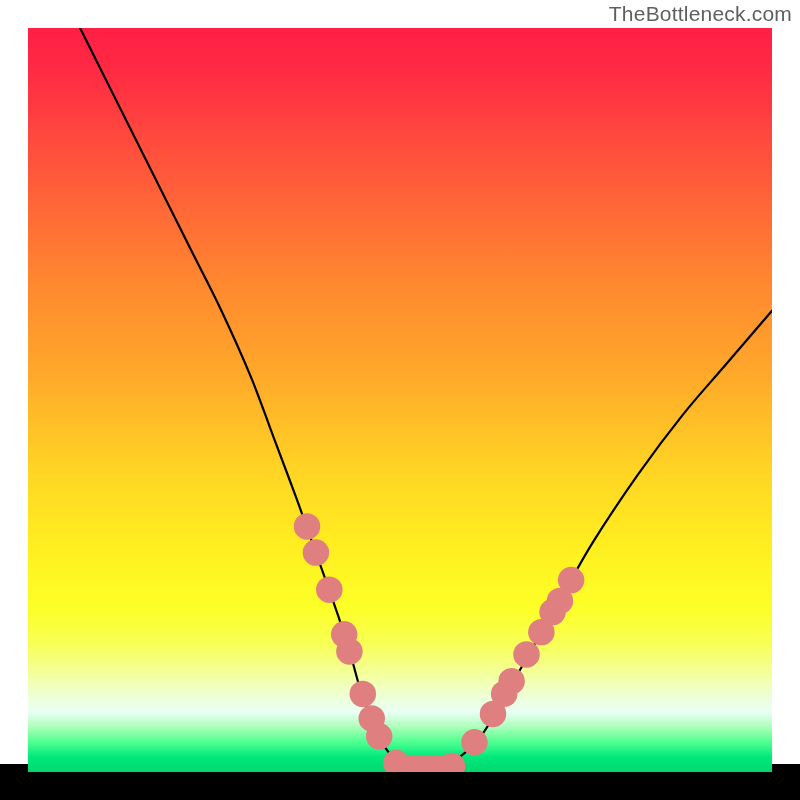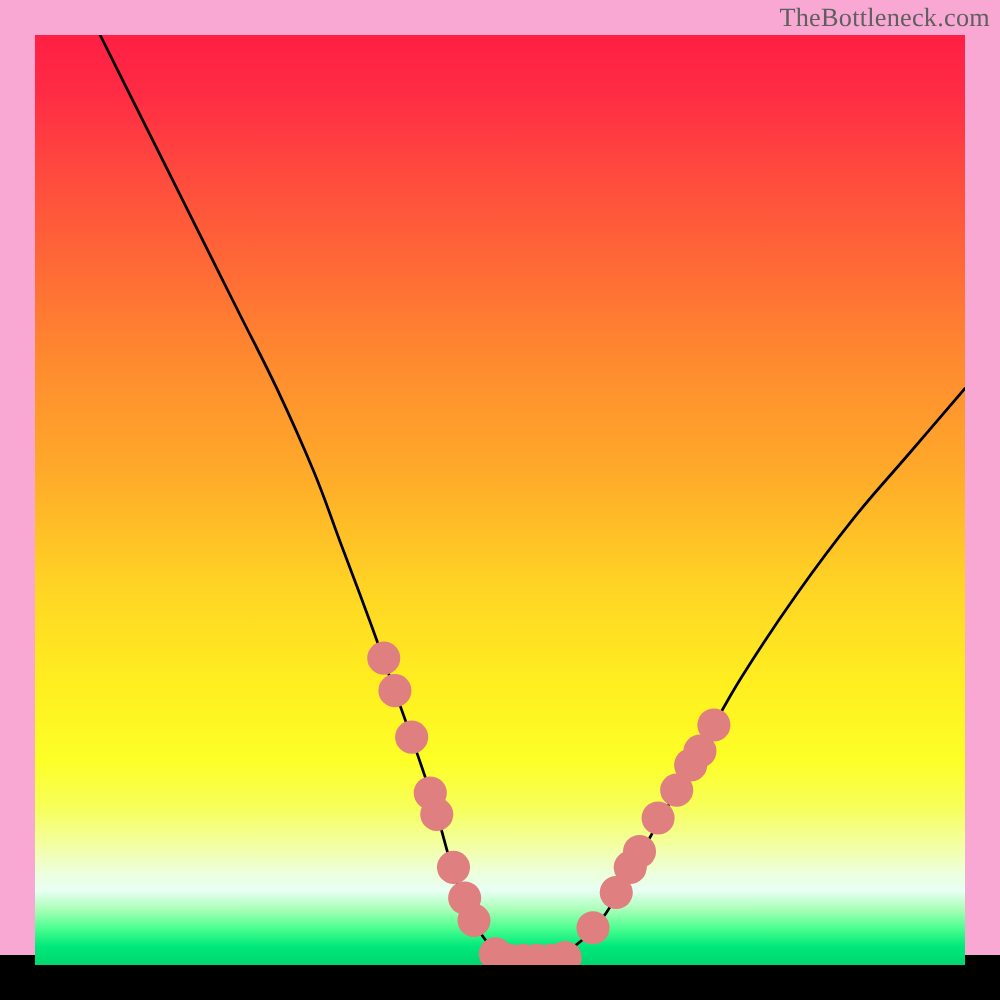--- a/index.html
+++ b/index.html
@@ -9,22 +9,21 @@
     height: 800px;
     overflow: hidden;
     background: #000;
     font-family: Arial, Helvetica, sans-serif;
   }
   .frame {
     position: absolute;
     left: 0; top: 0;
     width: 800px;
     height: 764px;
-    background: #f9a8d4;
-    font-family: Liberation Serif, serif;
+    background: #ffffff;
   }
   .plot {
     position: absolute;
     left: 28px;
     top: 28px;
     width: 744px;
     height: 744px;
     overflow: hidden;
   }
   .gradient {

